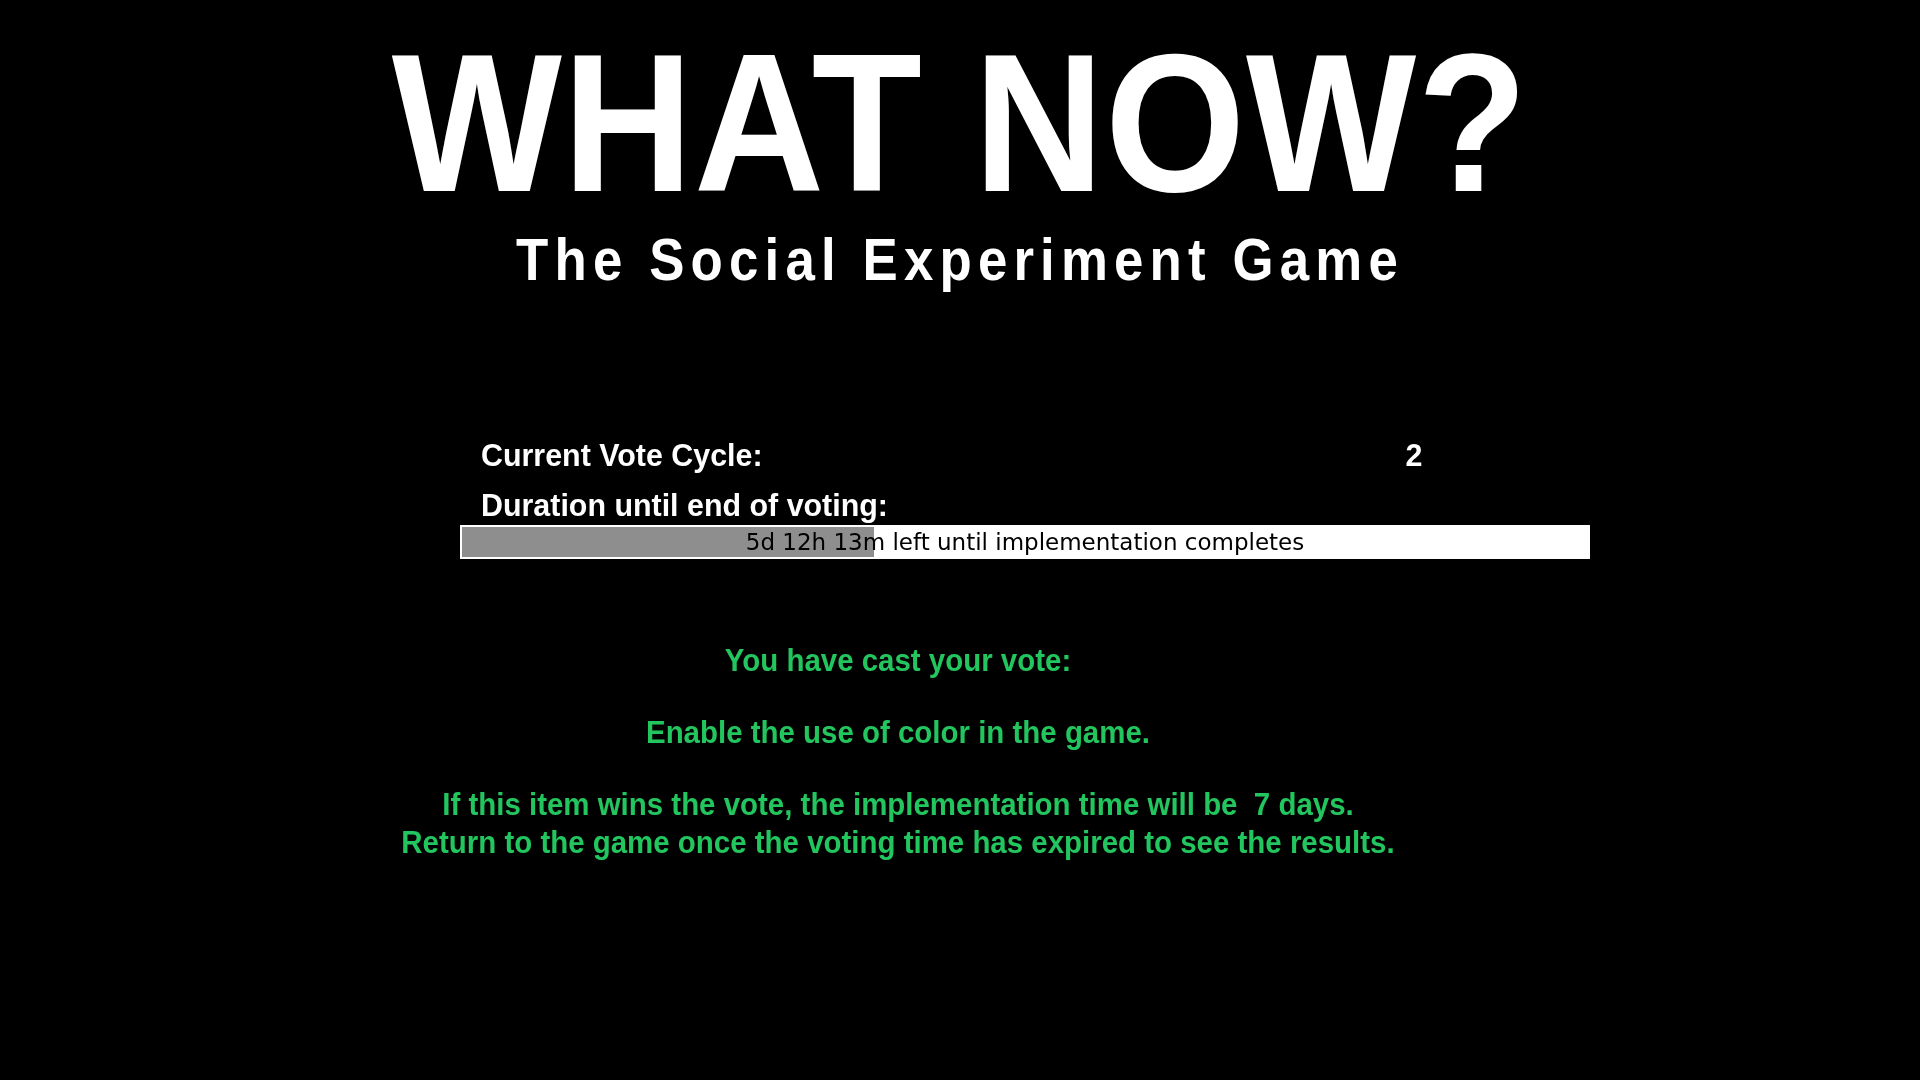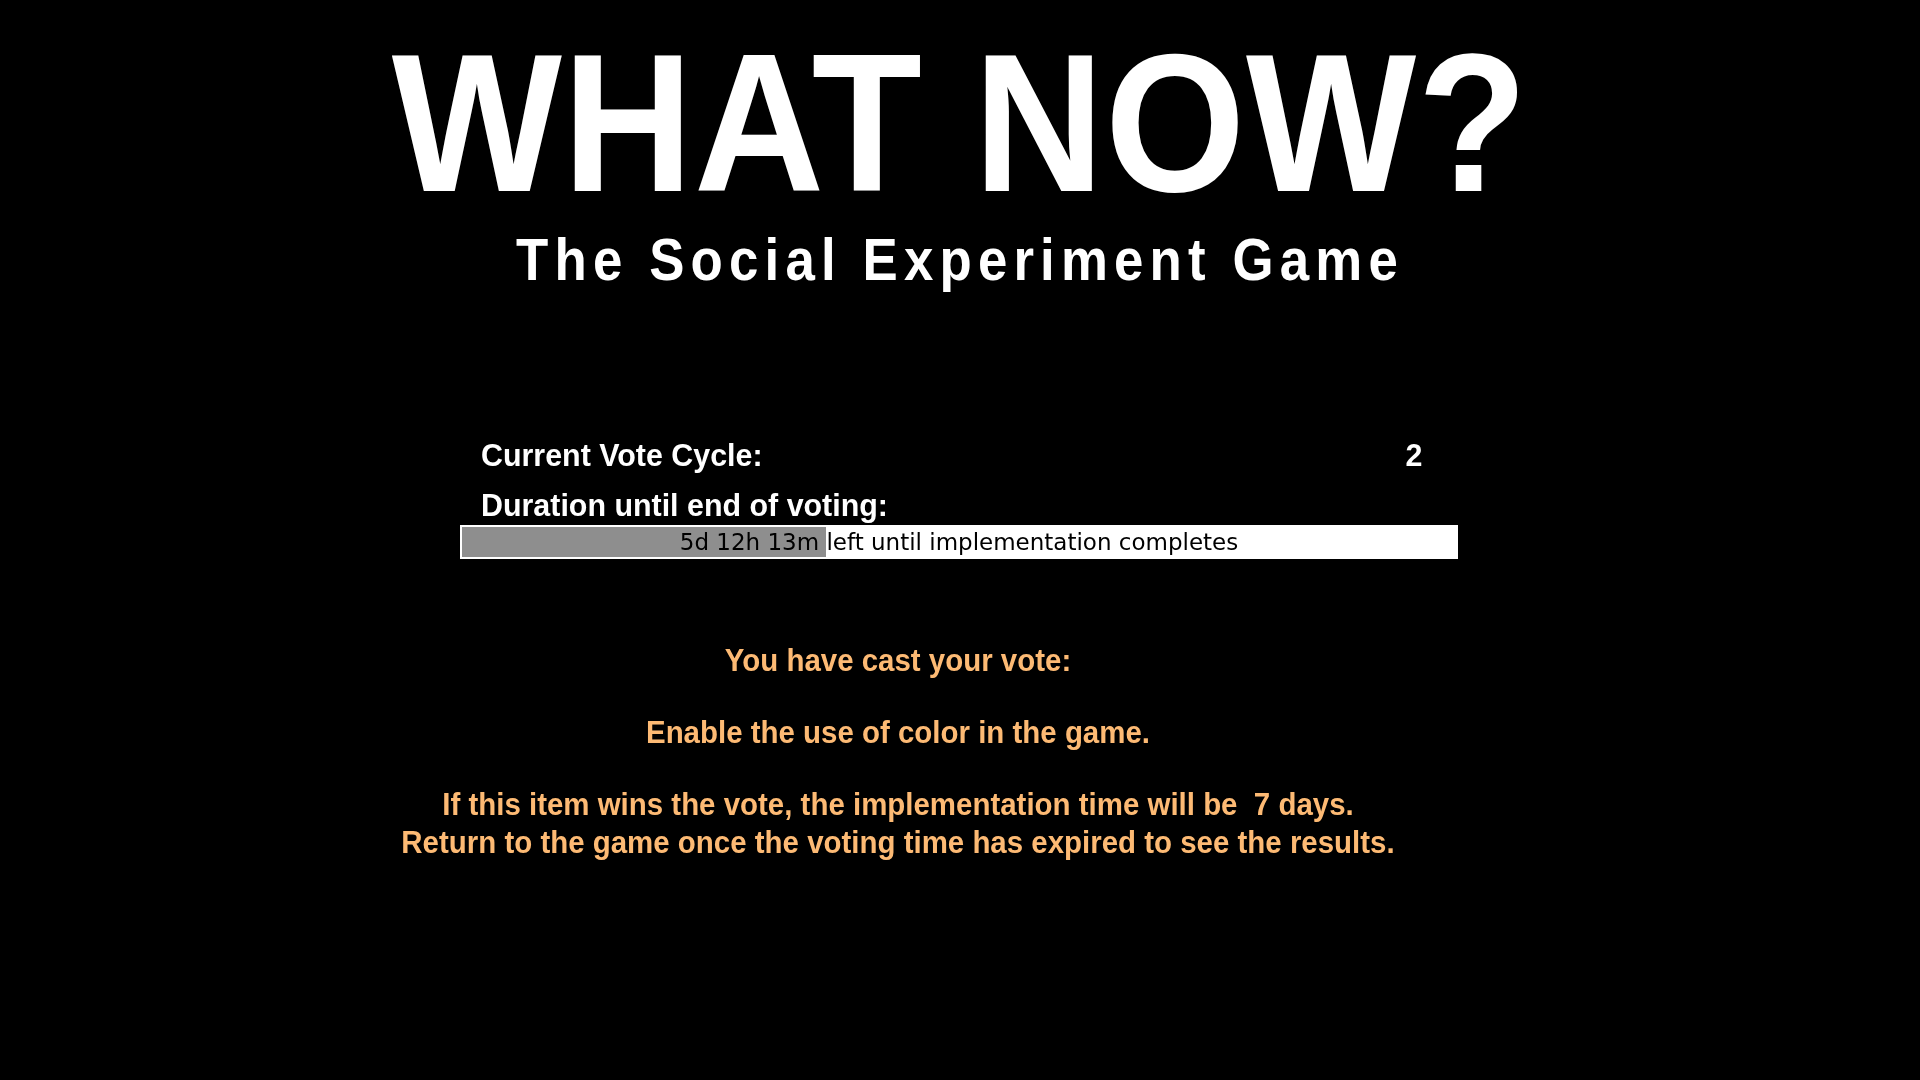--- a/index.html
+++ b/index.html
@@ -82,21 +82,21 @@
     white-space: nowrap;
     padding-right: 12px;
   }
   .status-row.single { display: block; }
 
   
   .progress-wrap {
     position: absolute;
     left: 460px;
     top: 525px;
-    width: 998px;
+    width: 1130px;
     height: 34px;
     background: #ffffff;
     border: 2px solid #ffffff;
     box-sizing: border-box;
     overflow: hidden;
     padding-left: 32px;
   }
   .progress-fill {
     position: absolute;
     left: 0;
@@ -120,21 +120,21 @@
 
   
   .vote-block {
     position: absolute;
     left: 0;
     top: 640px;
     width: 1796px;
     text-align: center;
     font-family: "Liberation Sans Narrow", "Liberation Sans", sans-serif;
     font-weight: bold;
-    color: #fdba74;
+    color: #22c55e;
   }
   .vote-heading {
     font-size: 31px;
     line-height: 42px;
     transform: scaleX(0.95);
     white-space: nowrap;
   }
   .vote-choice {
     font-size: 31px;
     line-height: 42px;

